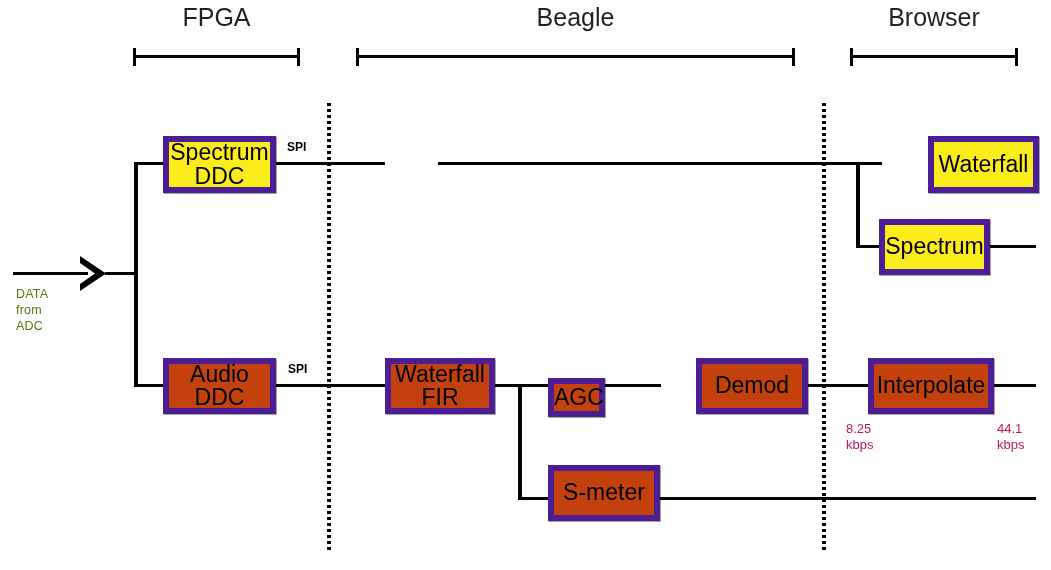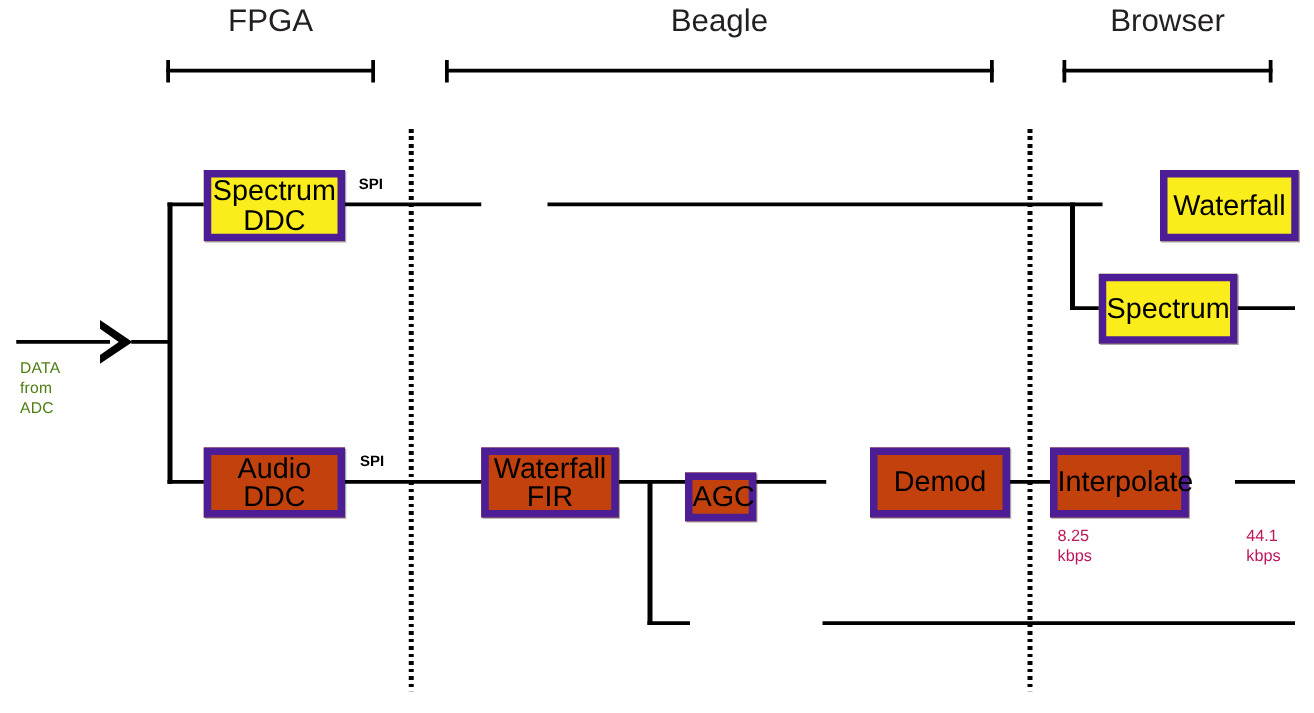--- a/index.html
+++ b/index.html
@@ -137,30 +137,33 @@
   </div>
 
   <div class="node green" style="left:548px; top:358px; width:57px; height:39px;margin-top:20px;">
     <span class="lbl">AGC</span>
   </div>
 
   <div class="node green" style="left:658px; top:358px; width:112px; height:56px;margin-left:38px;">
     <span class="lbl">Demod</span>
   </div>
 
+  <div class="node green" style="left:548px; top:465px; width:112px; height:56px;">
+    <span class="lbl">S-meter</span>
+  </div>
 
   <div class="node yellow" style="left:928px; top:136px; width:111px; height:57px;">
     <span class="lbl">Waterfall</span>
   </div>
 
   <div class="node yellow" style="left:879px; top:219px; width:111px; height:56px;">
     <span class="lbl">Spectrum</span>
   </div>
 
-  <div class="node green" style="left:840px; top:358px; width:111px; height:56px;text-align:center;">
+  <div class="node green" style="left:868px; top:358px; width:126px; height:56px;text-align:center;">
     <span class="lbl">Interpolate</span>
   </div>
 
   <div class="tag" style="left:287px; top:141px;">SPI</div>
   <div class="tag" style="left:288px; top:363px;">SPI</div>
 
   <div class="rate" style="left:846px; top:421px;">8.25
 kbps</div>
   <div class="rate" style="left:997px; top:421px;">44.1
 kbps</div>

